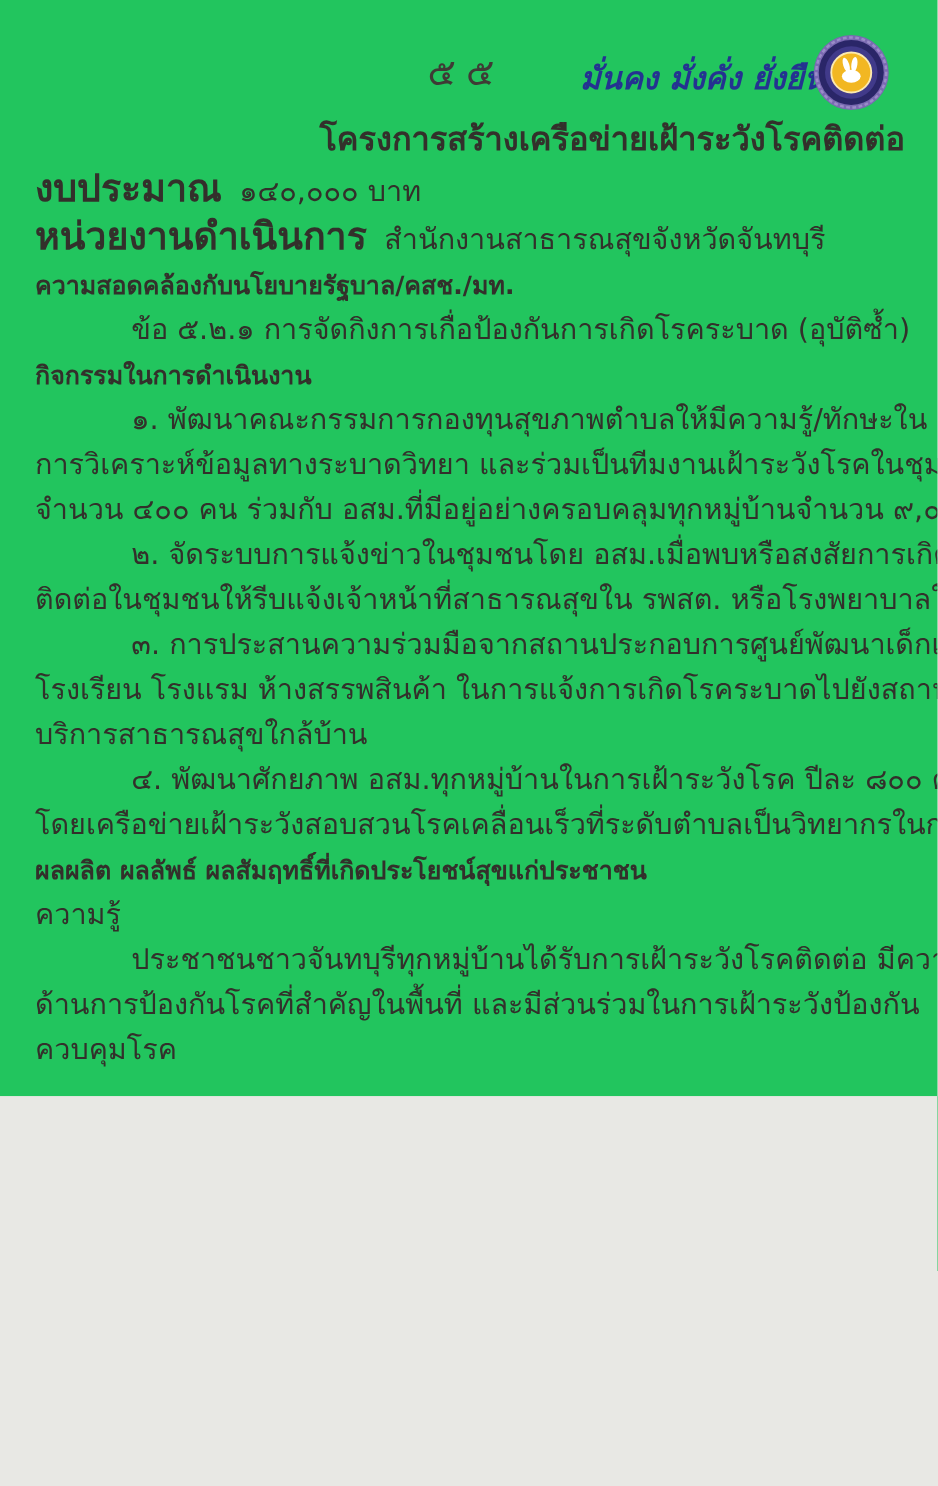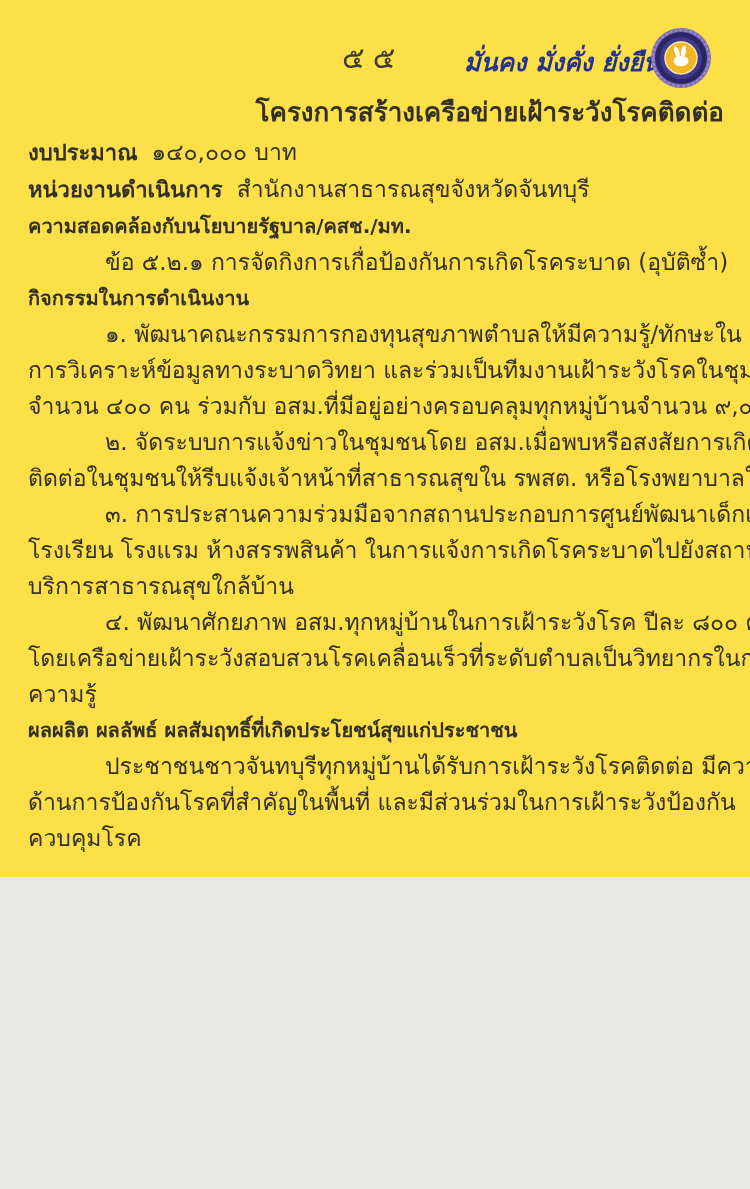--- a/index.html
+++ b/index.html
@@ -1,31 +1,31 @@
 <!DOCTYPE html>
 <html><head>
 <meta charset="utf-8">
 <style>
   html,body{margin:0;padding:0;background:#e8e8e4;}
   .page{
     position:relative;width:750px;height:877px;margin:0 auto;
-    background:#fde047;overflow:hidden;
+    background:#22c55e;overflow:hidden;
     font-family:"DejaVu Sans",sans-serif;color:#33302b;
   }
   
   .page-number{position:absolute;left:342px;top:34px;font-size:30px;letter-spacing:8px;color:#3f3b35;}
   .slogan{position:absolute;left:464px;top:42px;font-size:25px;font-weight:bold;font-style:italic;color:#243291;white-space:nowrap;}
   .logo{position:absolute;left:650px;top:27px;width:62px;height:62px;}
   
   .content{position:absolute;left:28px;top:90px;width:696px;font-size:23px;line-height:36px;}
   .line{white-space:nowrap;}
   .ind{text-indent:77px;}
   .doc-title{font-weight:bold;font-size:26px;line-height:44px;text-align:right;}
   .h{font-weight:bold;font-size:20px;}
-  .lbl{font-weight:bold;font-size:22px;margin-right:14px;}
+  .lbl{font-weight:bold;font-size:30px;margin-right:14px;}
   
   .photos{position:absolute;left:35px;top:898px;display:flex;gap:2px;}
   .photos svg{display:block;}
   .scan-edge{position:absolute;left:0;top:1185px;width:392px;height:3px;background:#8c8c8a;}
 </style>
 </head>
 <body>
 
 <div class="page">
 
@@ -64,23 +64,23 @@
 
     <div class="line ind">๒. จัดระบบการแจ้งข่าวในชุมชนโดย อสม.เมื่อพบหรือสงสัยการเกิดโรค</div>
     <div class="line">ติดต่อในชุมชนให้รีบแจ้งเจ้าหน้าที่สาธารณสุขใน  รพสต.  หรือโรงพยาบาลใกล้บ้าน</div>
 
     <div class="line ind">๓. การประสานความร่วมมือจากสถานประกอบการศูนย์พัฒนาเด็กเล็ก</div>
     <div class="line">โรงเรียน  โรงแรม  ห้างสรรพสินค้า  ในการแจ้งการเกิดโรคระบาดไปยังสถาน</div>
     <div class="line">บริการสาธารณสุขใกล้บ้าน</div>
 
     <div class="line ind">๔. พัฒนาศักยภาพ อสม.ทุกหมู่บ้านในการเฝ้าระวังโรค ปีละ ๘๐๐ คน</div>
     <div class="line">โดยเครือข่ายเฝ้าระวังสอบสวนโรคเคลื่อนเร็วที่ระดับตำบลเป็นวิทยากรในการให้</div>
+    <div class="line h">ผลผลิต ผลลัพธ์ ผลสัมฤทธิ์ที่เกิดประโยชน์สุขแก่ประชาชน</div>
+
     <div class="line">ความรู้</div>
-
-    <div class="line h">ผลผลิต ผลลัพธ์ ผลสัมฤทธิ์ที่เกิดประโยชน์สุขแก่ประชาชน</div>
     <div class="line ind">ประชาชนชาวจันทบุรีทุกหมู่บ้านได้รับการเฝ้าระวังโรคติดต่อ   มีความรู้</div>
     <div class="line">ด้านการป้องกันโรคที่สำคัญในพื้นที่  และมีส่วนร่วมในการเฝ้าระวังป้องกัน</div>
     <div class="line">ควบคุมโรค</div>
   </div>
 
   <div class="photos">
 
     <svg width="331" height="234" viewBox="0 0 331 234">
       <rect width="331" height="234" fill="#b9b3a0"></rect>
 

